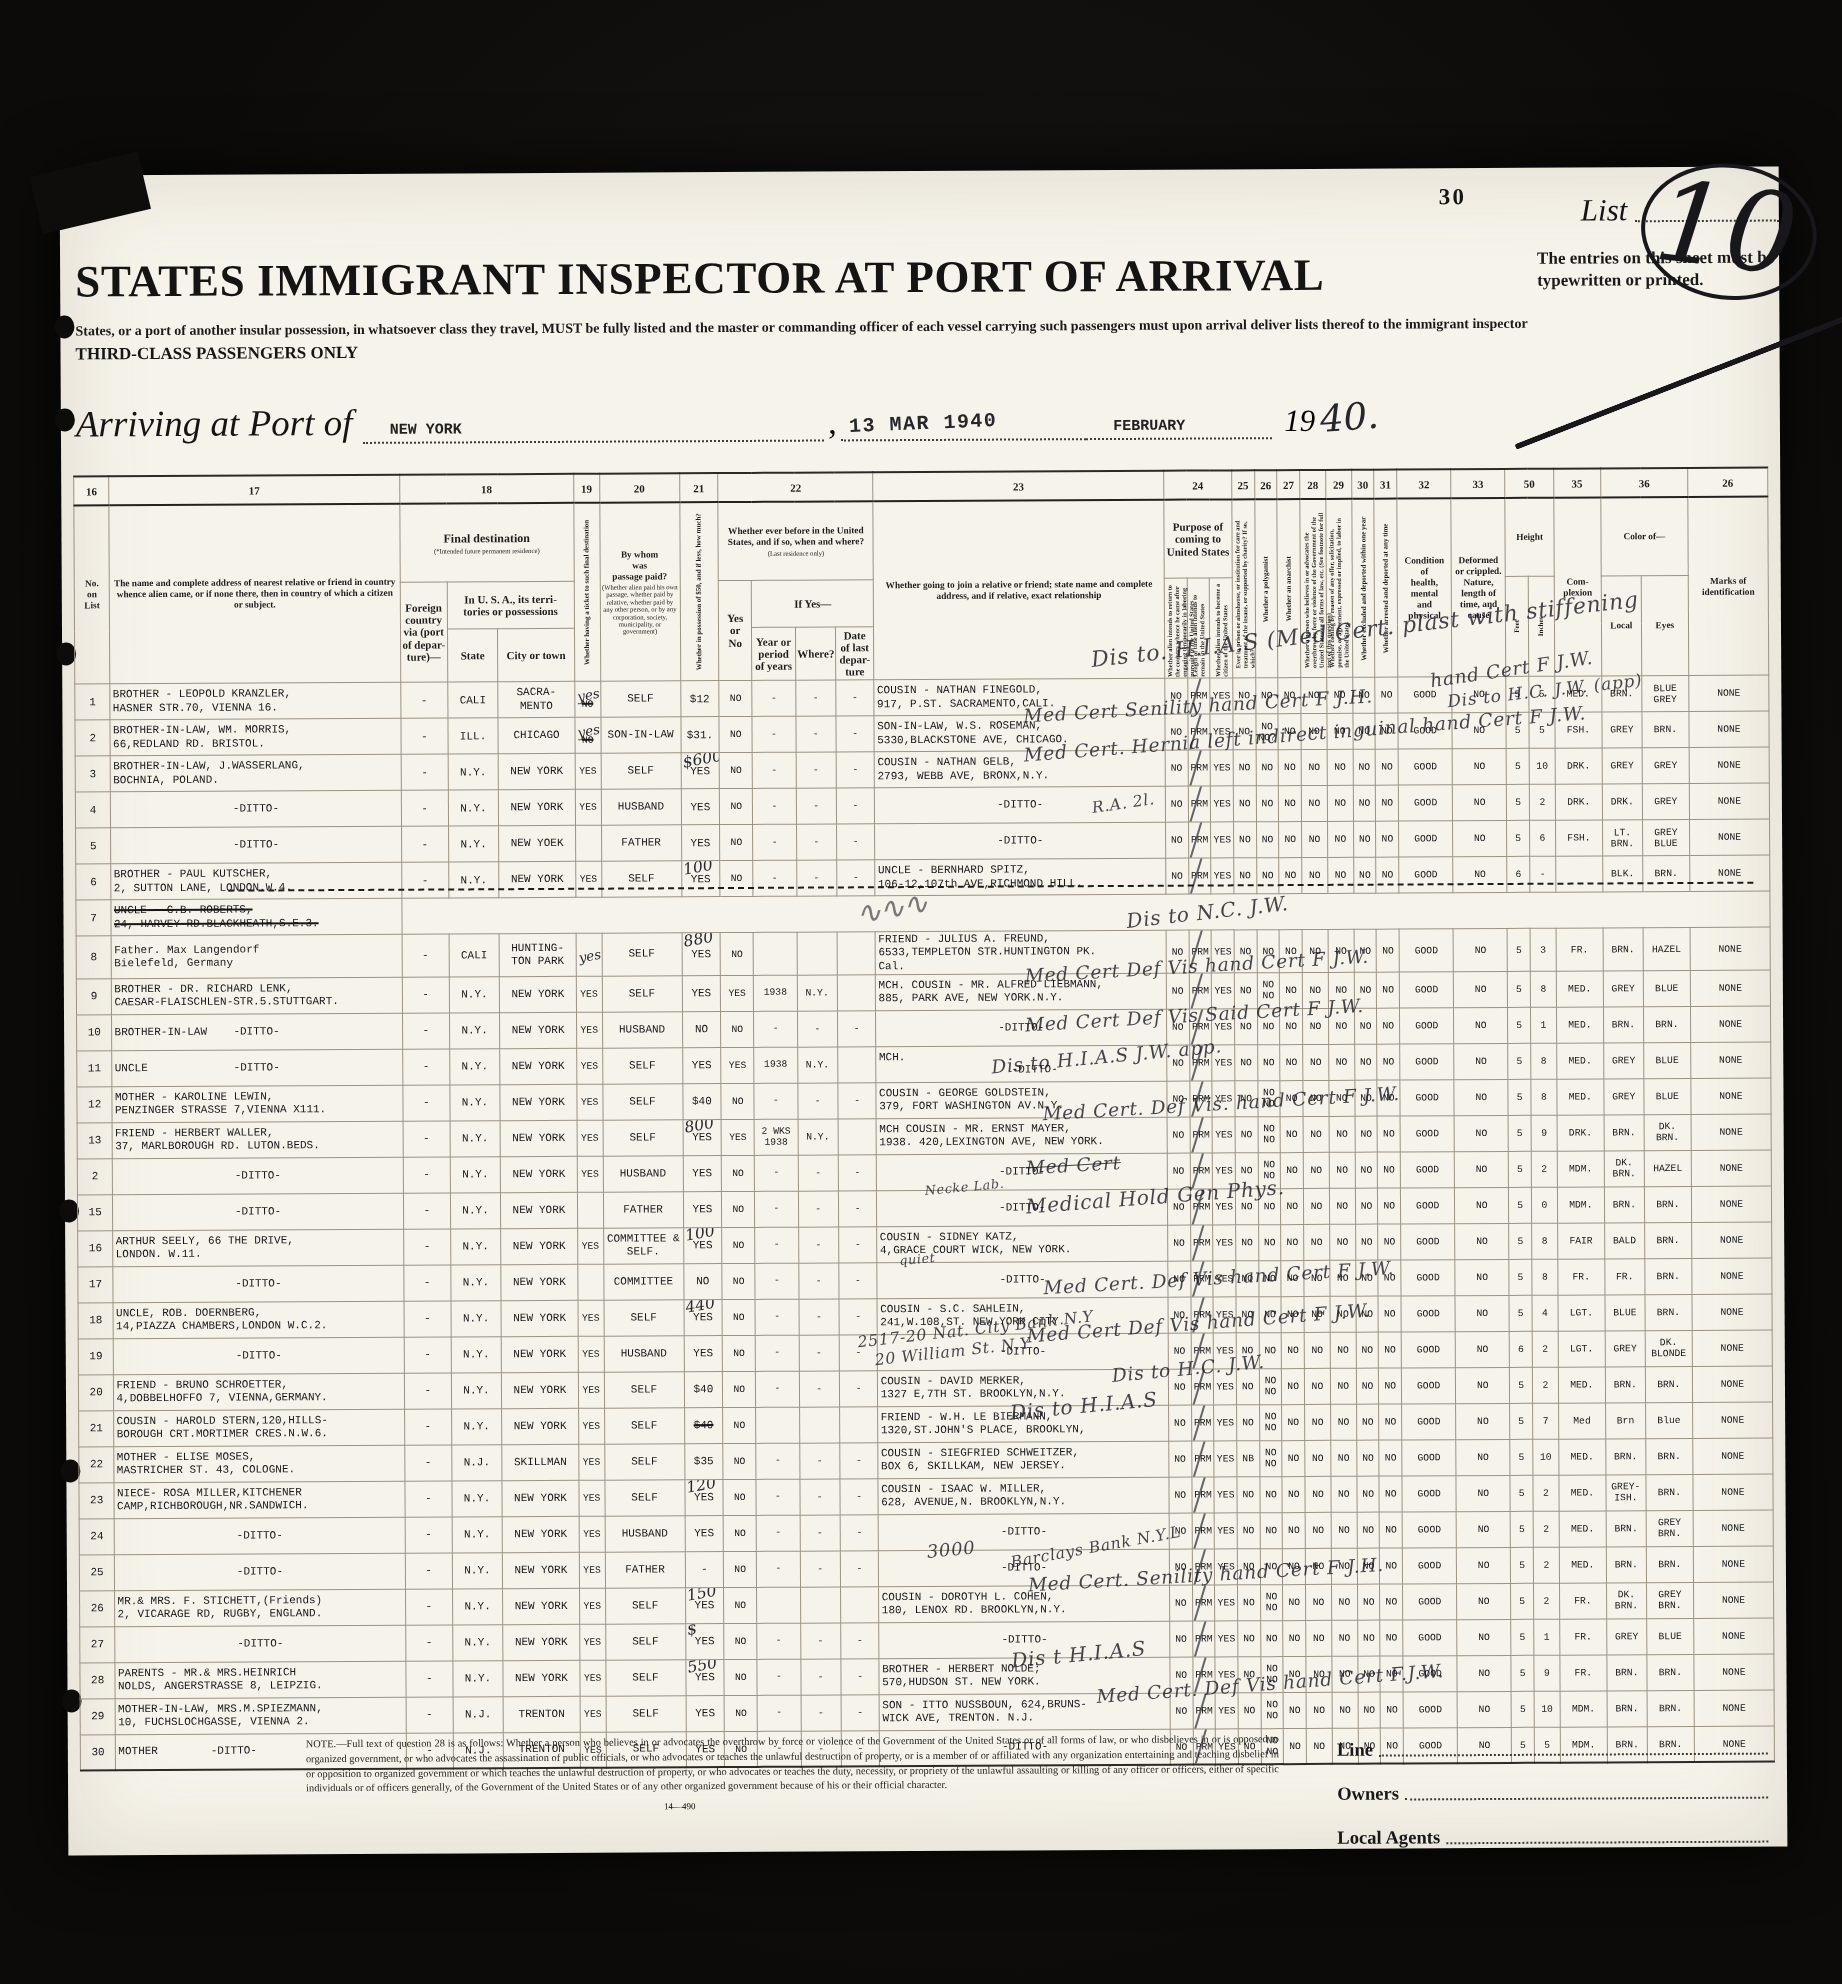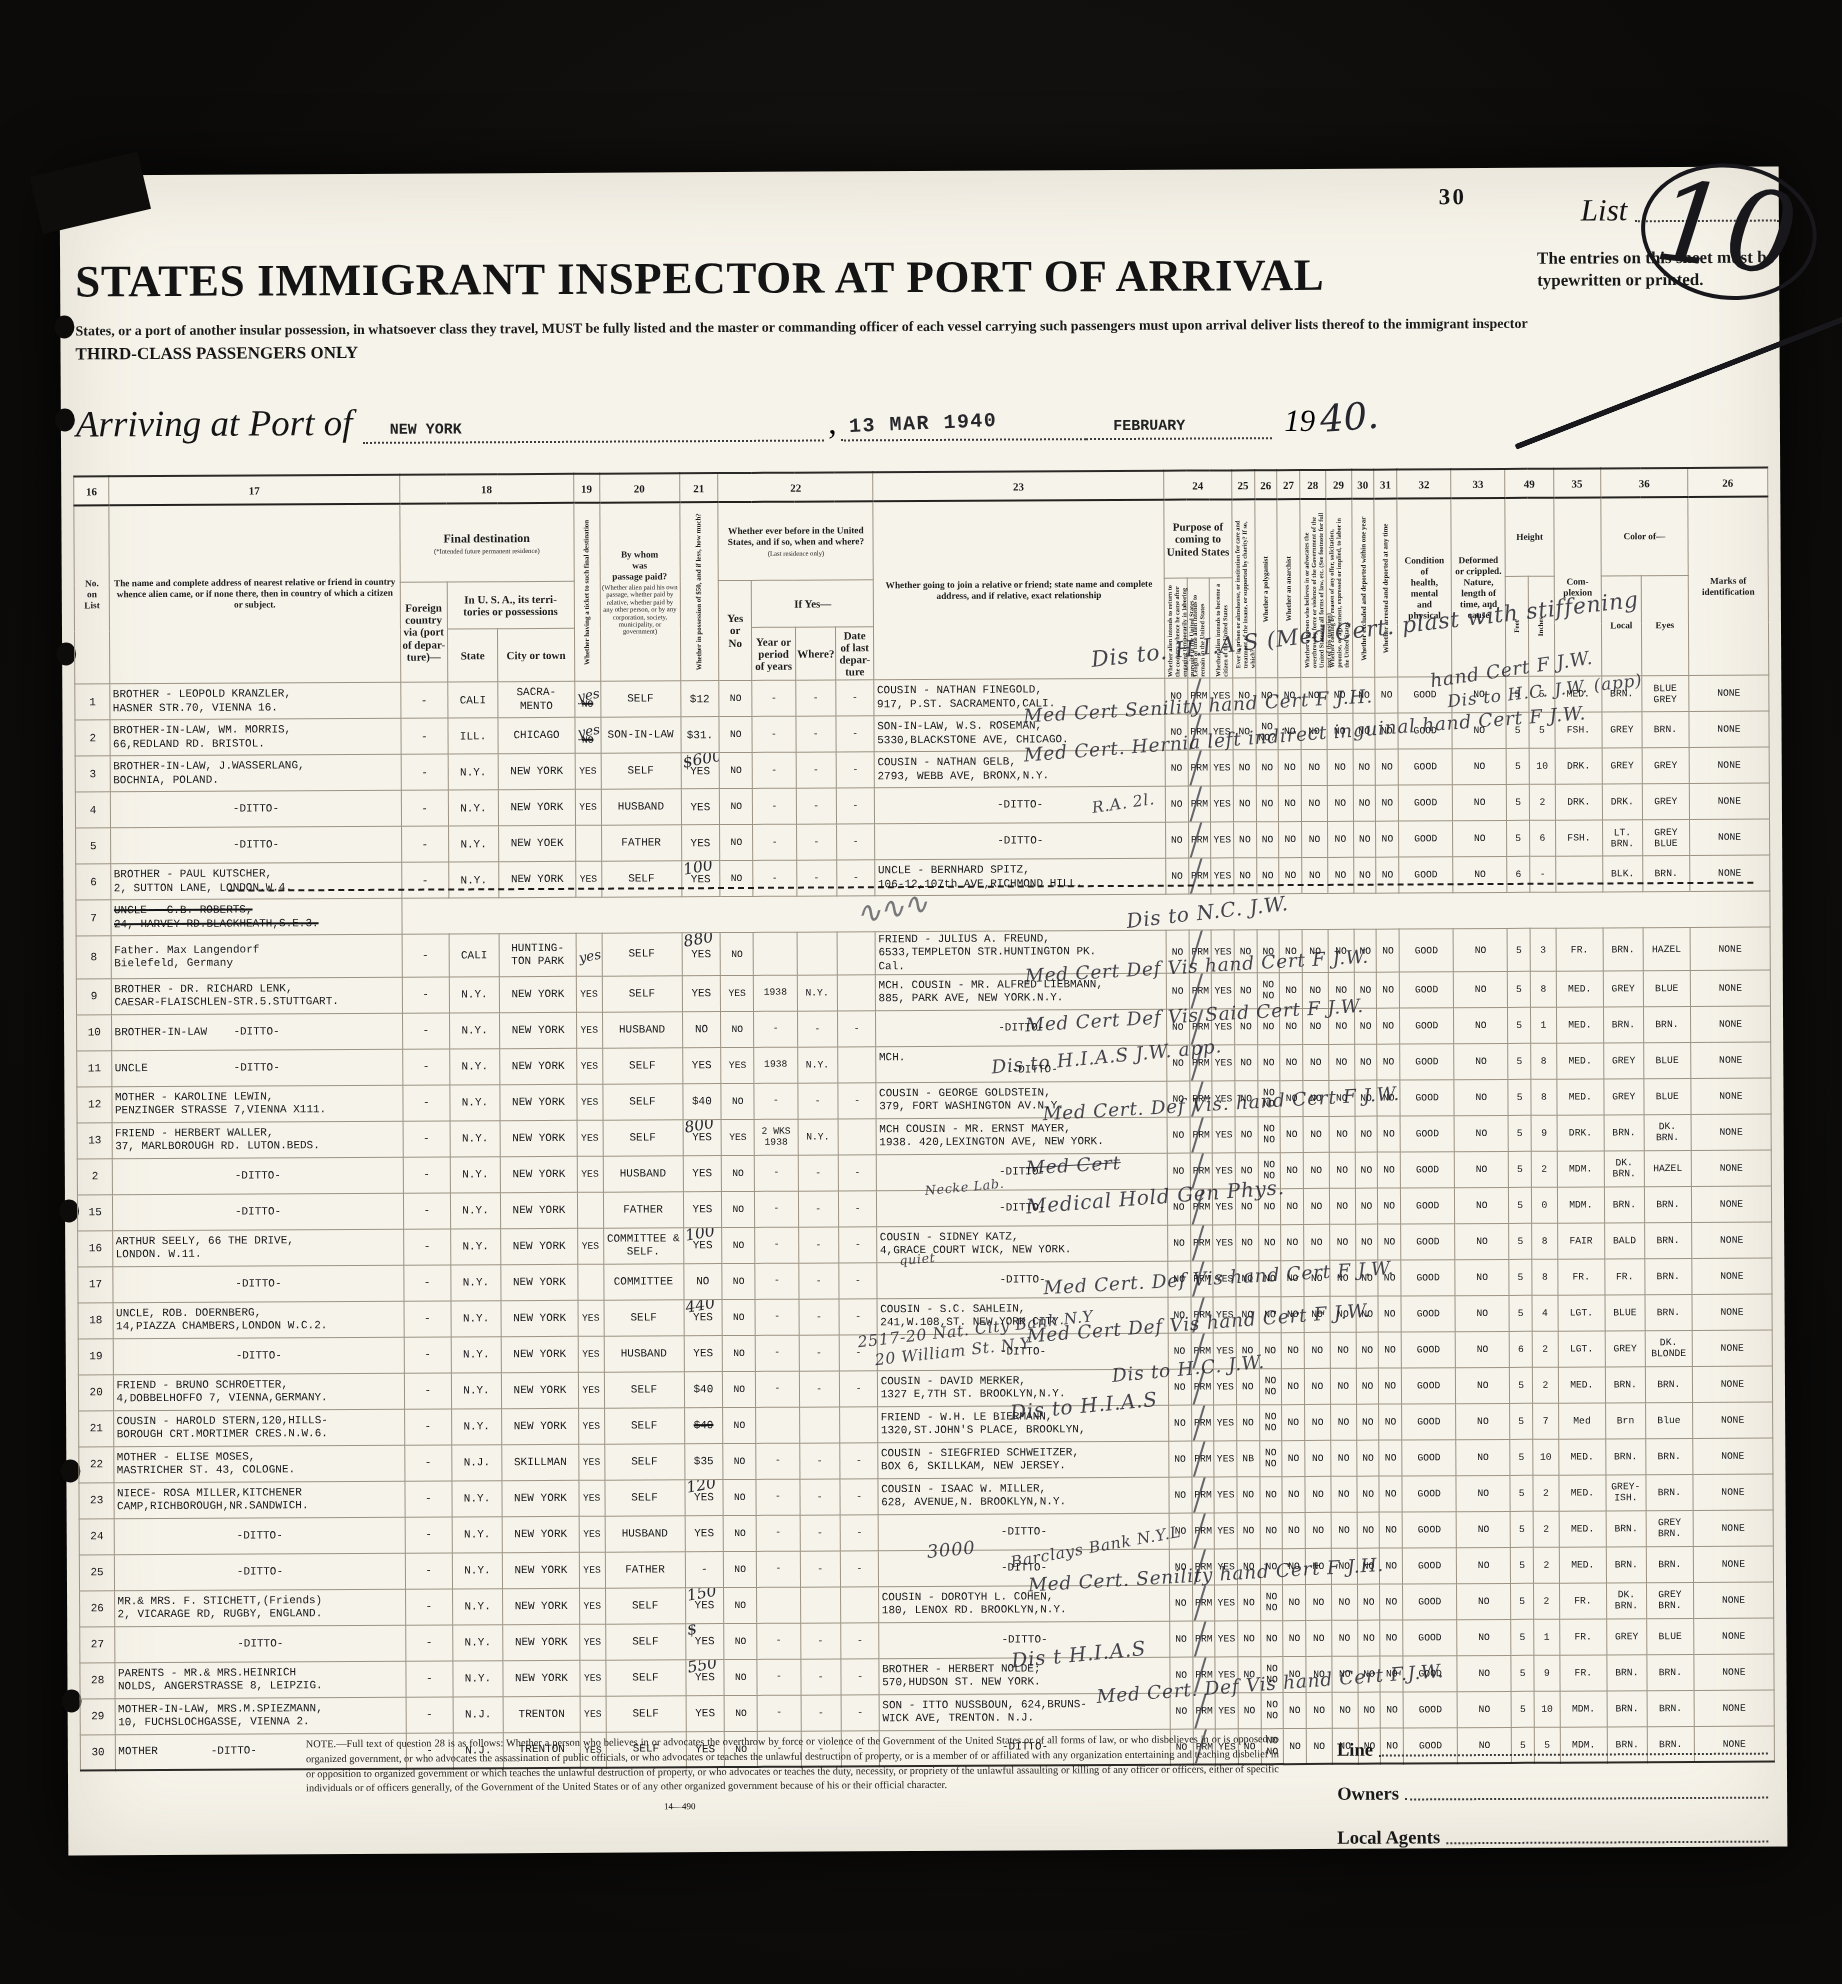--- a/index.html
+++ b/index.html
@@ -172,21 +172,21 @@
               <th colspan="3">24</th>
               <th>25</th>
               <th>26</th>
               <th>27</th>
               <th>28</th>
               <th>29</th>
               <th>30</th>
               <th>31</th>
               <th>32</th>
               <th>33</th>
-              <th colspan="2">49</th>
+              <th colspan="2">50</th>
               <th>35</th>
               <th colspan="2">36</th>
               <th>26</th>
             </tr>
             <tr class="r2">
               <th rowspan="3" class="h-md pre">No.
 on
 List</th>
               <th rowspan="3" class="h-md">The name and complete address of nearest relative or friend in country whence alien came, or if none there, then in country of which a citizen or subject.</th>
               <th colspan="3" class="h-lg">

